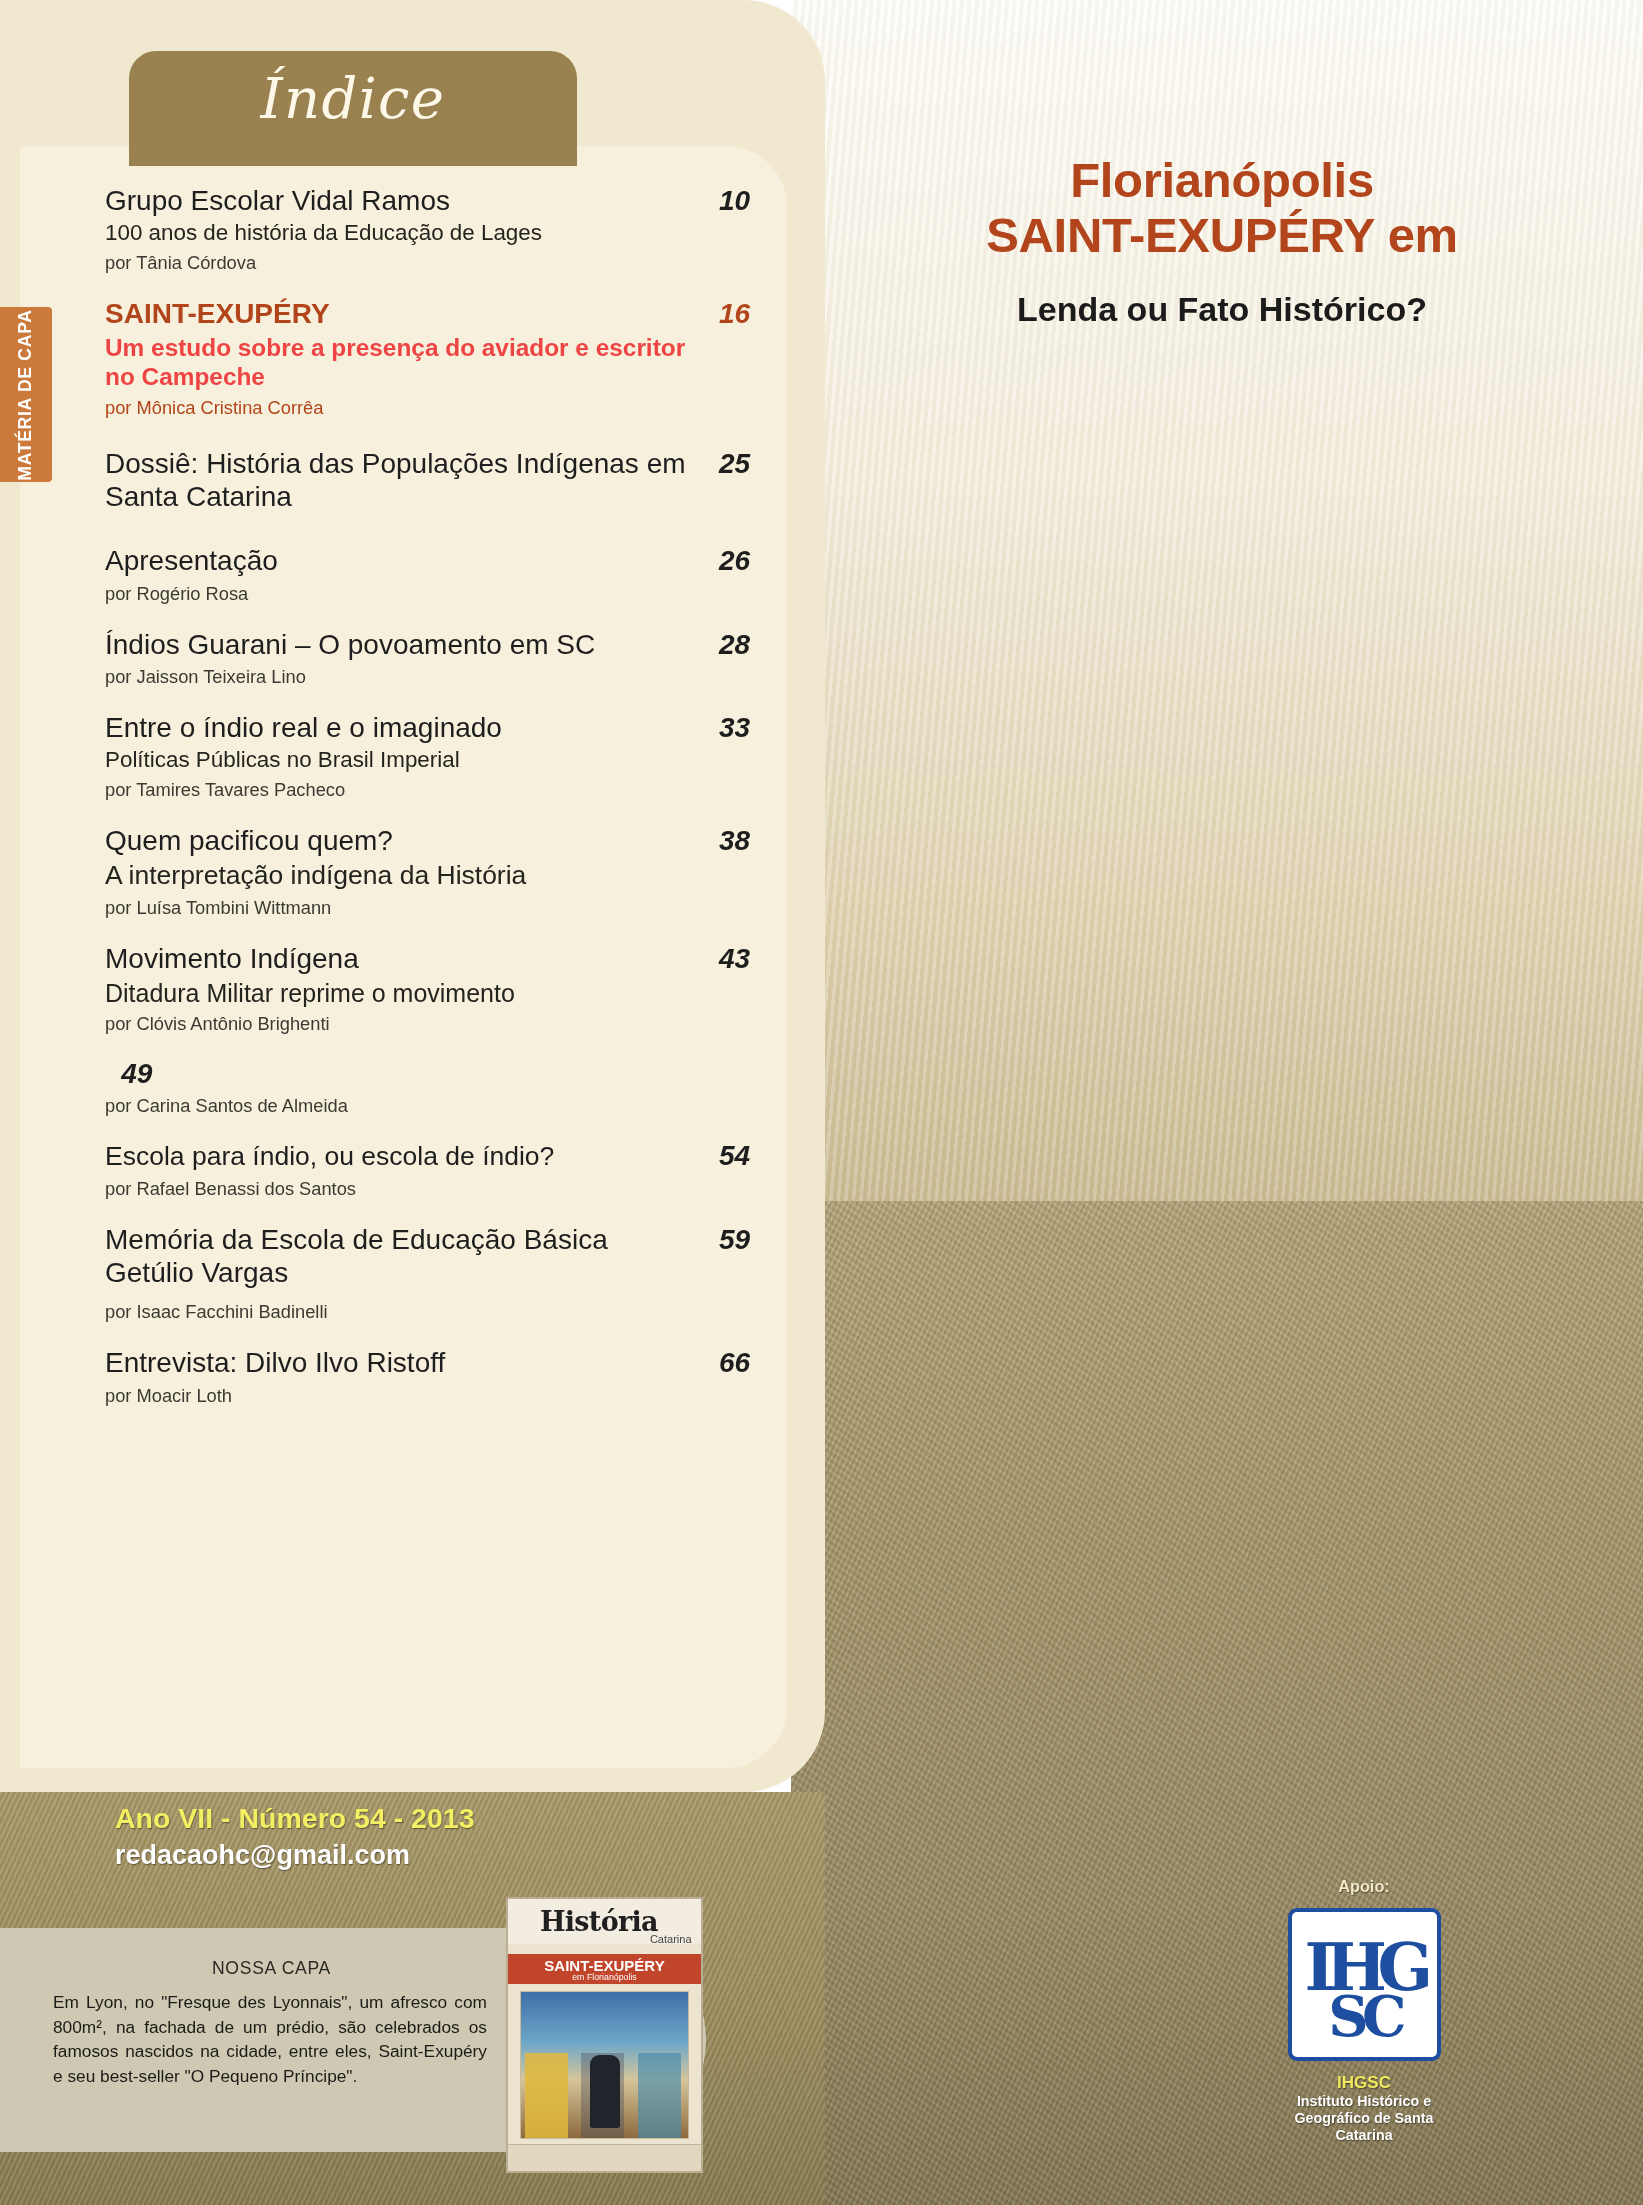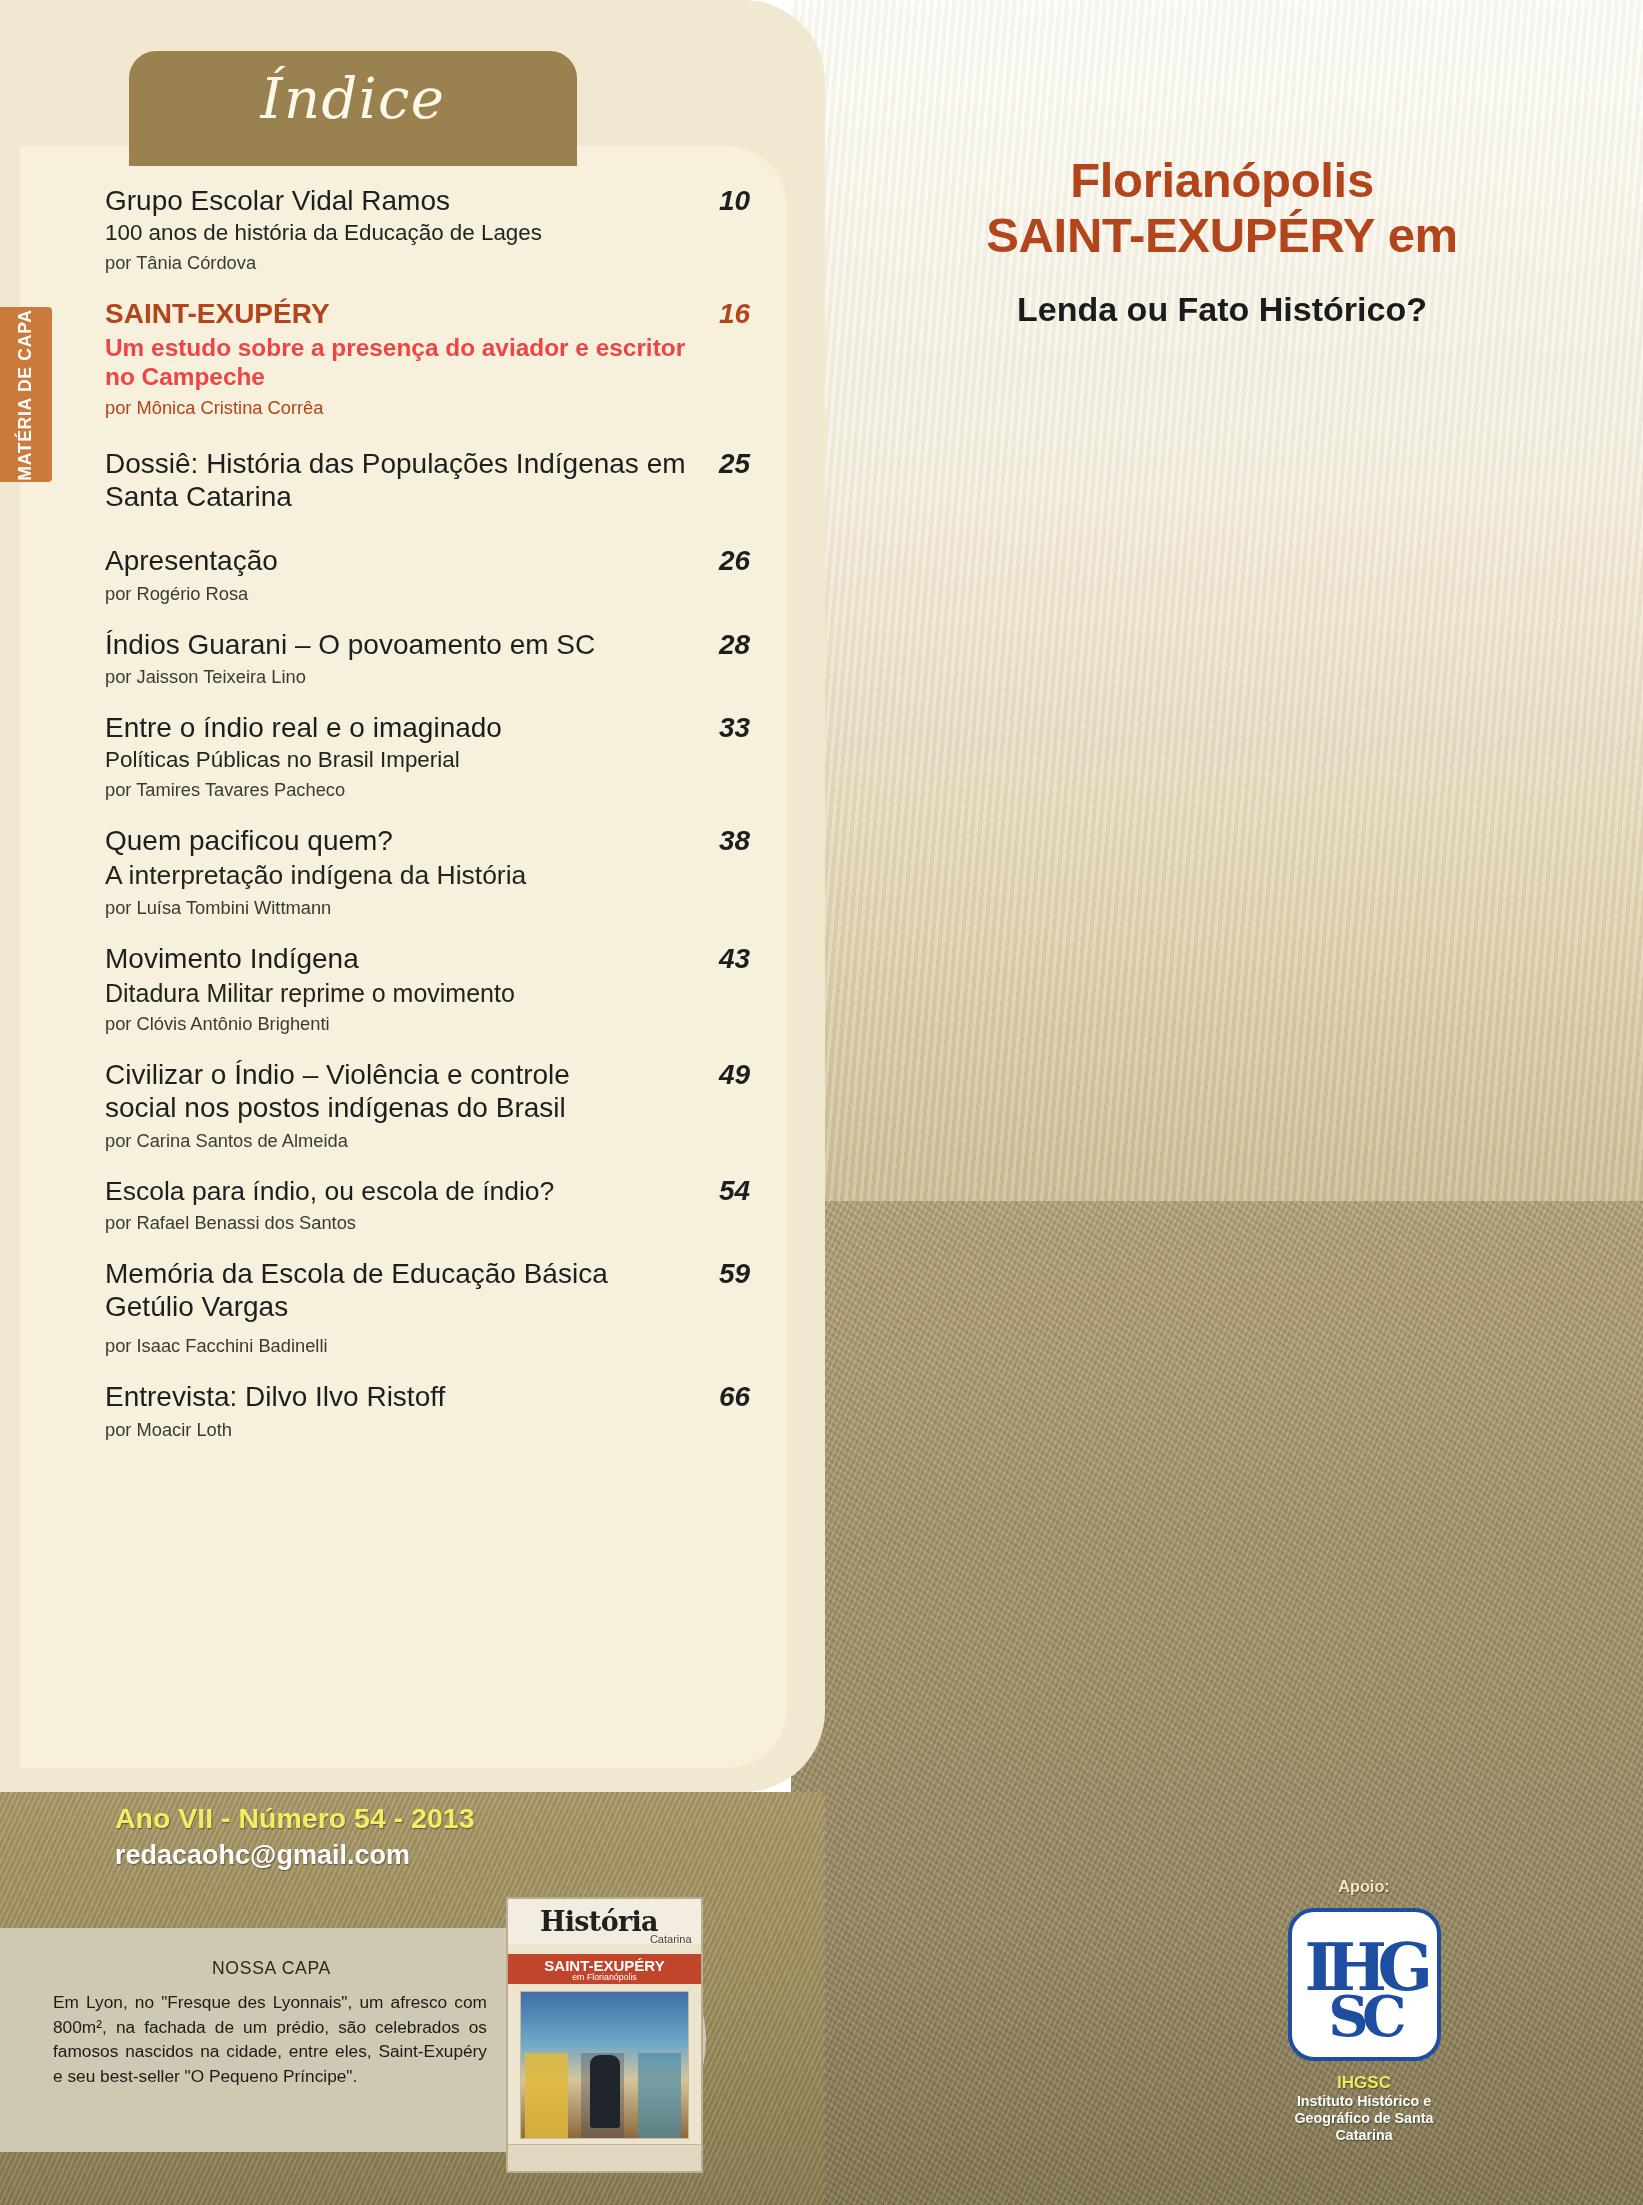--- a/index.html
+++ b/index.html
@@ -374,21 +374,21 @@
     color: #f0e9c7;
     text-shadow: 0.7px 0.7px 1.4px rgba(0,0,0,0.5);
     margin-bottom: 6.8px;
   }
   #seal {
     width: 145px;
     height: 145px;
     margin: 12px auto;
     background: #ffffff;
     border: 4.8px solid #1d4ea0;
-    border-radius: 26px;
+    border-radius: 9px;
     position: relative;
   }
   #seal .mono {
     position: absolute;
     left: 0; right: 0; top: 23px;
     text-align: center;
     font-family: "DejaVu Serif", serif;
     font-size: 65px;
     font-weight: bold;
     color: #1d4ea0;
@@ -516,21 +516,20 @@
       <div class="row">
         <div class="title">Movimento Indígena</div>
         <div class="page">43</div>
       </div>
       <div class="sub" style="font-size:25px;">Ditadura Militar reprime o movimento</div>
       <div class="author">por Clóvis Antônio Brighenti</div>
     </div>
 
     <div class="entry">
       <div class="row">
-        <div class="title" style="max-width:536px;">Civilizar o Índio – Violência e controle social nos postos indígenas do Brasil</div>
         <div class="page">49</div>
       </div>
       <div class="author">por Carina Santos de Almeida</div>
     </div>
 
     <div class="entry">
       <div class="row">
         <div class="title" style="font-size:26.5px;">Escola para índio, ou escola de índio?</div>
         <div class="page">54</div>
       </div>

